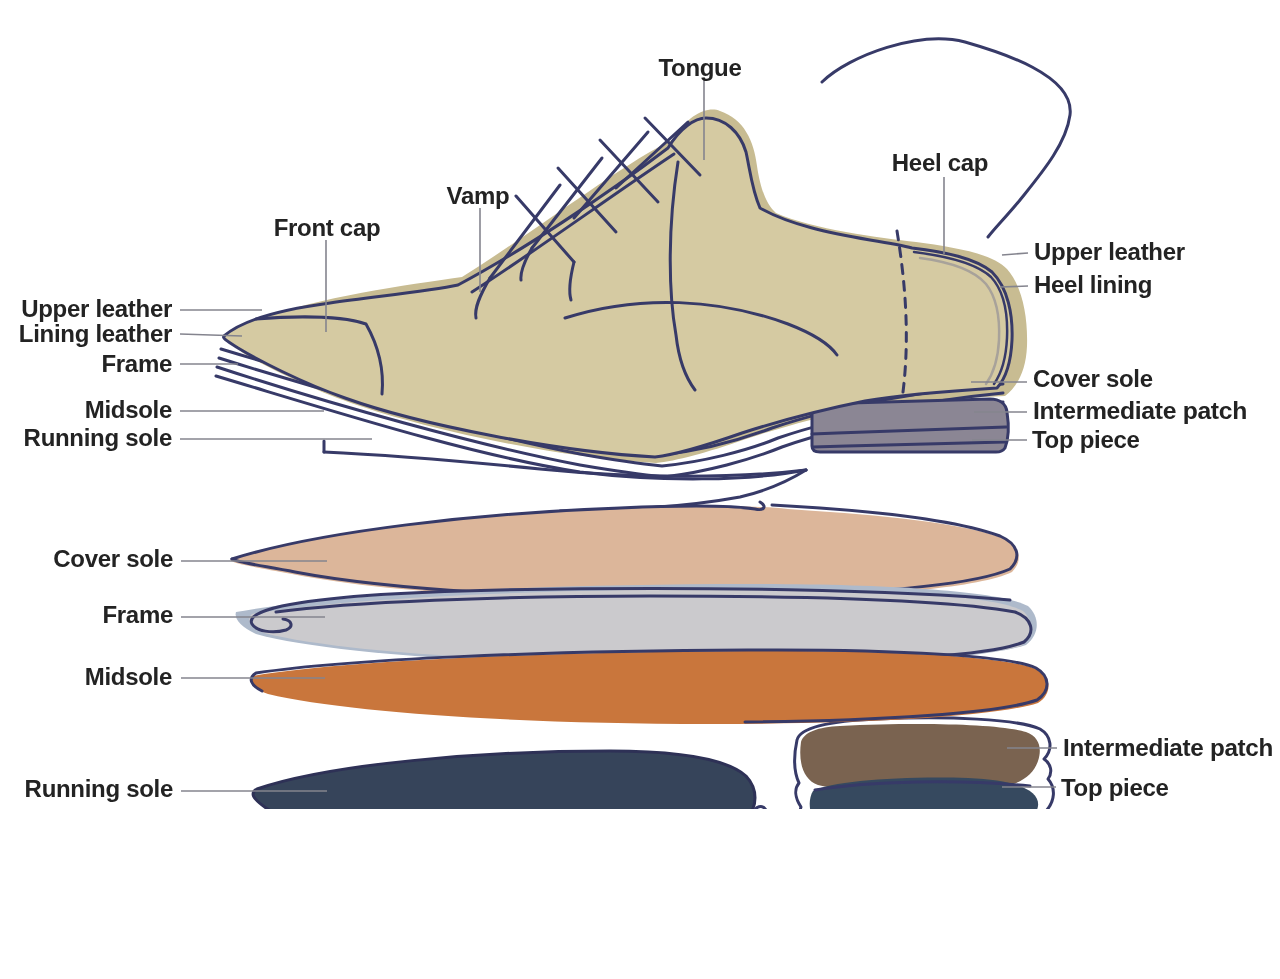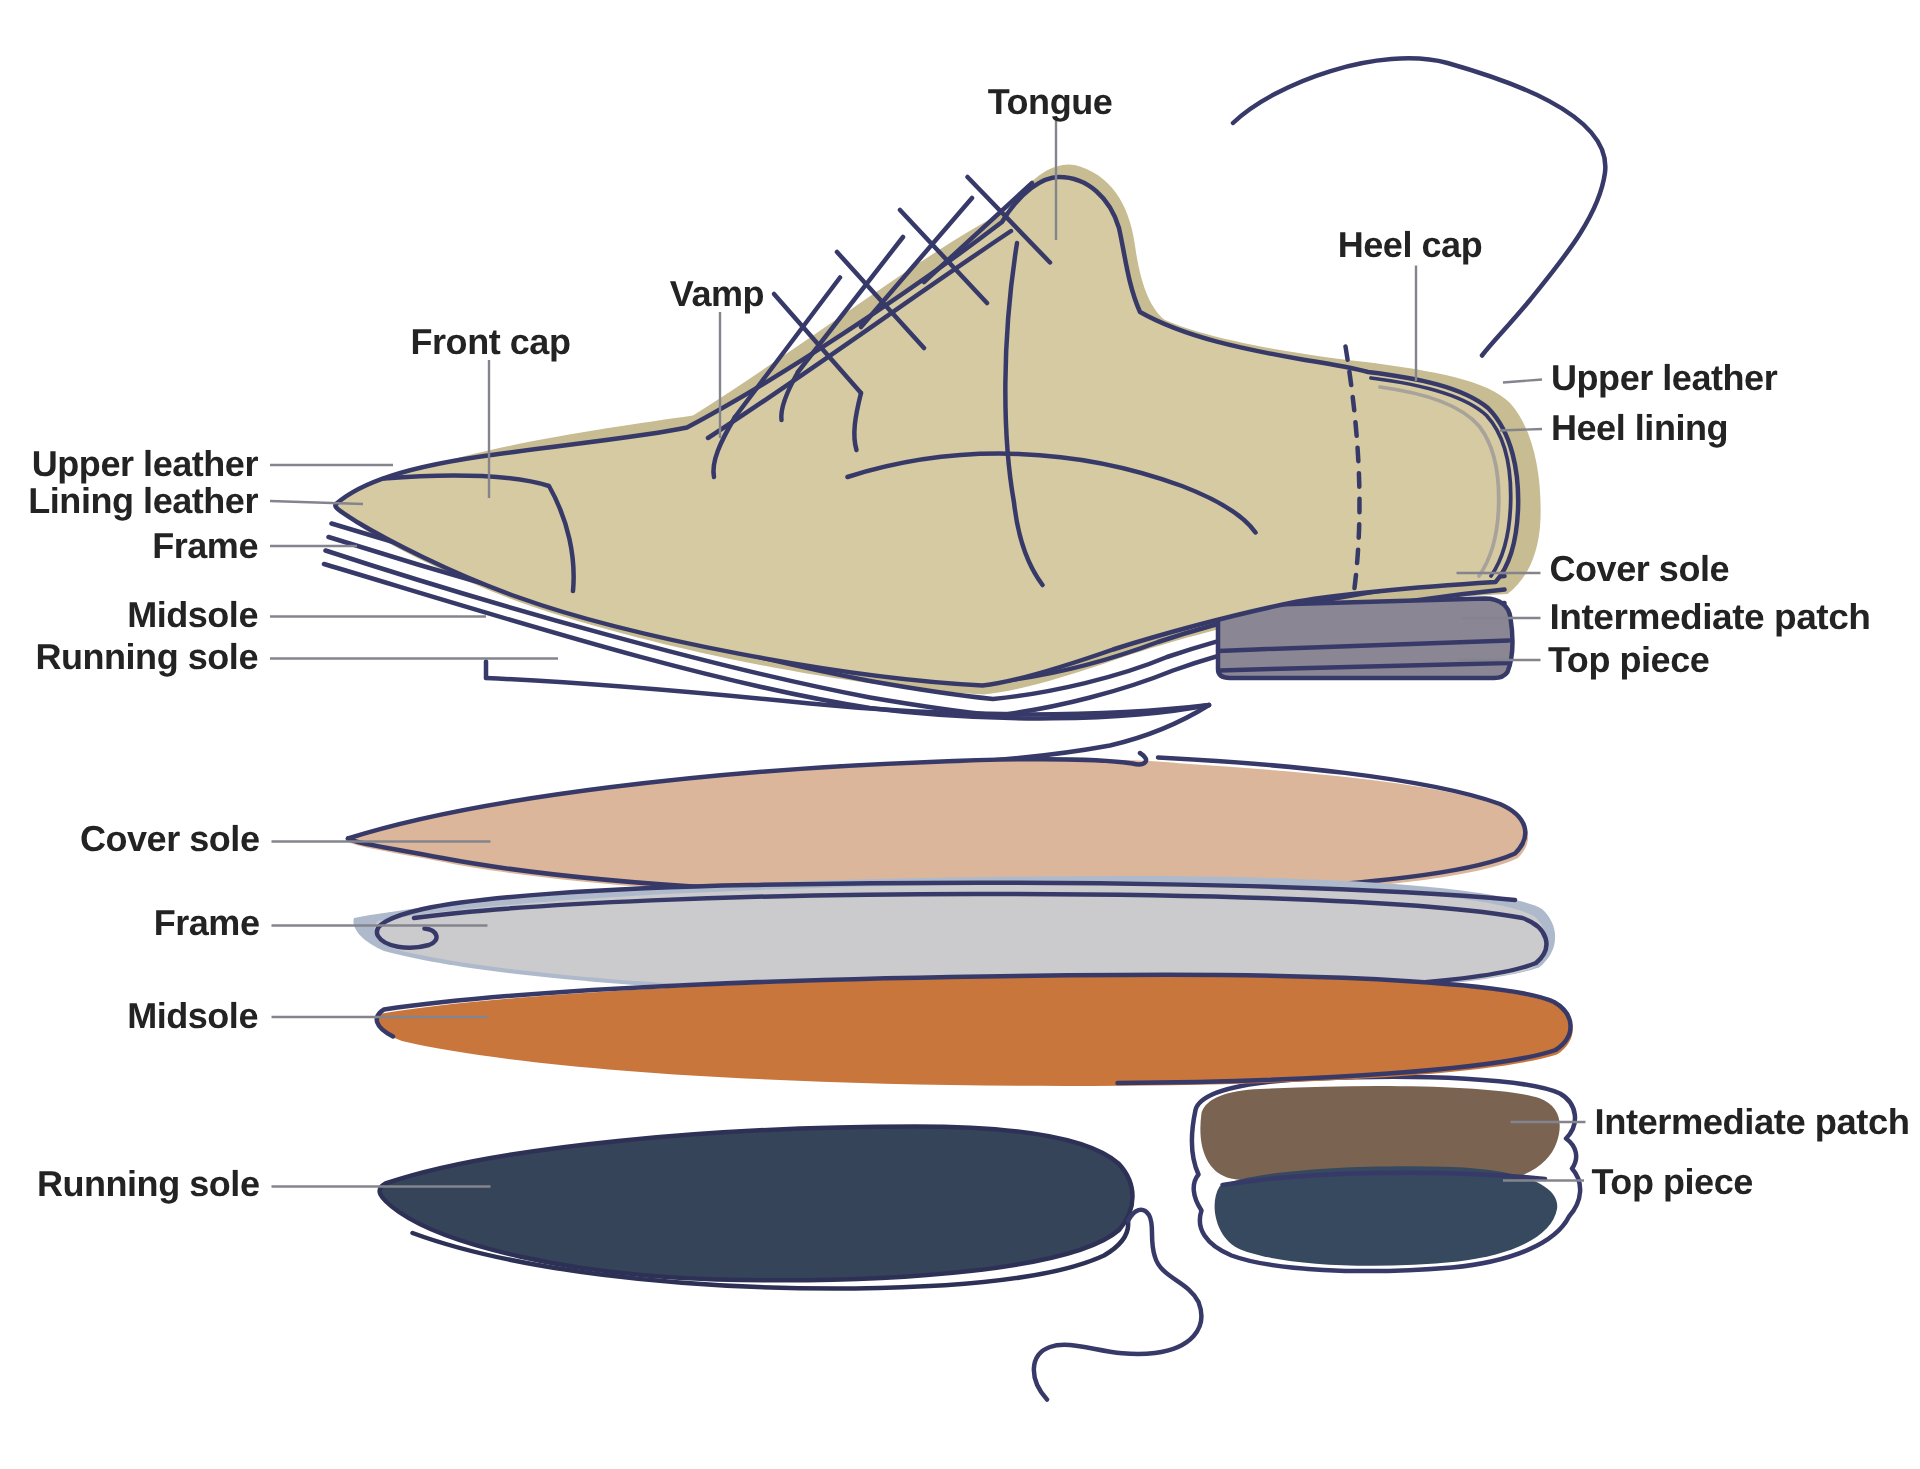--- a/index.html
+++ b/index.html
@@ -1,16 +1,16 @@
 <!DOCTYPE html>
 <html><head>
 <meta charset="utf-8">
 <style>
   html,body{margin:0;padding:0;background:#fff;}
-  .stage{position:relative;width:1280px;height:979px;background:#fff;overflow:hidden;}
+  .stage{position:relative;width:1280px;height:809px;background:#fff;overflow:hidden;}
   svg{position:absolute;left:0;top:0;}
   .lbl{font-family:"Liberation Sans",sans-serif;font-weight:700;font-size:24px;letter-spacing:-0.3px;}
   .stroke{fill:none;stroke-linecap:round;stroke-linejoin:round;}
   .leader{fill:none;stroke-width:1.6;}
 </style>
 </head>
 <body>
 
 <div class="stage">
 <svg width="1280" height="979" viewBox="0 0 1280 979">

